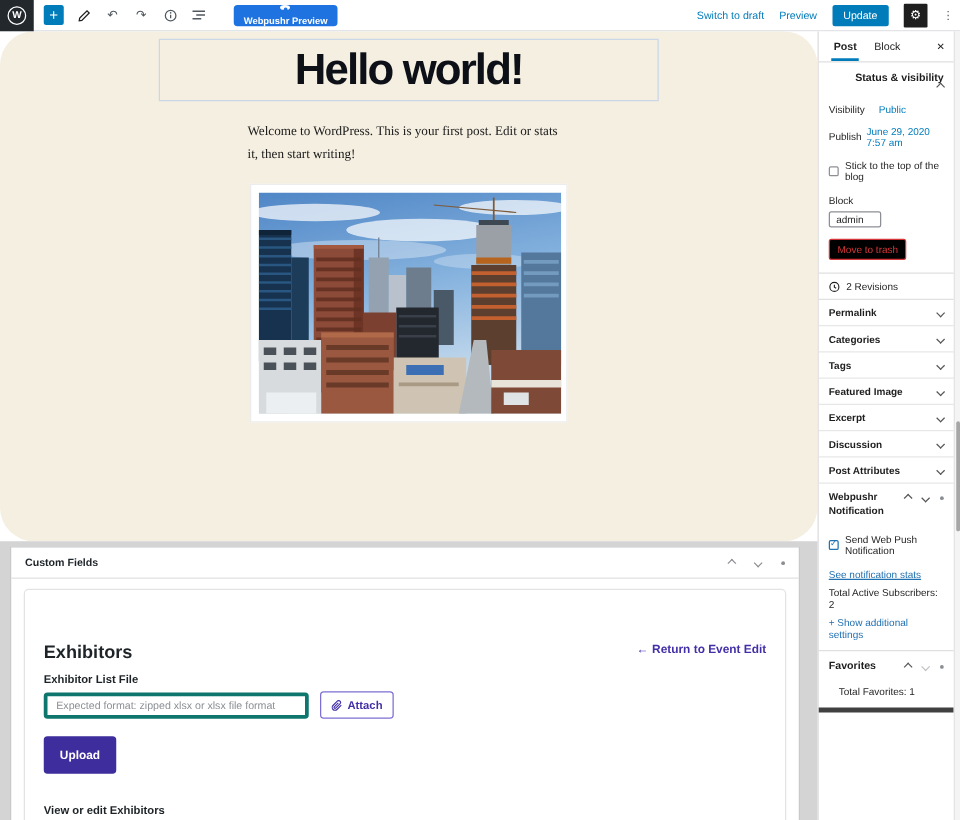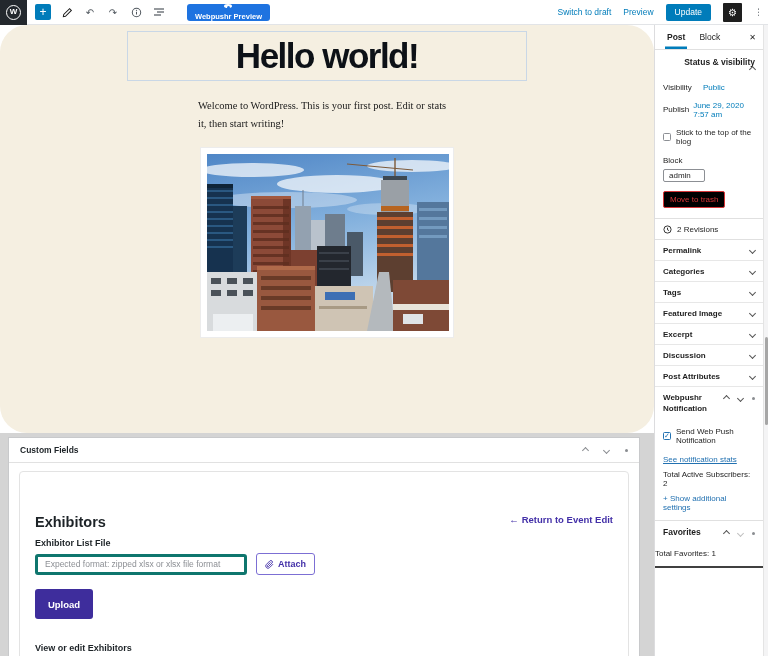--- a/index.html
+++ b/index.html
@@ -68,21 +68,21 @@
   .rev-row{display:flex;align-items:center;gap:5px;padding:5.5px 8px;border-bottom:1px solid #e0e0e0;font-weight:500;}
   .col-row{display:flex;align-items:center;padding:5.5px 8px;border-bottom:1px solid #e7e7e7;font-weight:700;}
   .col-row .chev{margin-left:auto;}
   .mb-head{display:flex;align-items:flex-start;padding:6px 8px;}
   .mb-head .ctrls{margin-left:auto;display:flex;align-items:center;gap:9px;padding-top:3px;}
   .wpn-title{font-weight:700;width:46px;line-height:1.35;}
   .wpn-body{padding:1px 8px 8px;border-bottom:1px solid #e0e0e0;}
   .wpn-link{color:#2271b1;text-decoration:underline;margin-top:6px;}
   .wpn-sub{margin-top:6px;color:#1e1e1e;}
   .wpn-add{margin-top:6px;color:#2271b1;}
-  .fav-row{padding:6px 0 8px;border-bottom:2px solid #404040;}
+  .fav-row{padding:6px 16px 8px;border-bottom:4px solid #404040;}
 
   
   .pg-scroll{position:absolute;left:763px;top:25px;width:5px;height:631px;background:#f4f4f5;border-left:1px solid #e4e4e4;}
   .pg-thumb{position:absolute;left:0.5px;top:312px;width:3.5px;height:88px;background:#a6a6a6;border-radius:2px;}
 
   
   .metabox-area{position:absolute;left:0;top:433px;width:654px;height:223px;background:#d4d4d4;padding:4px 0 0 8px;}
   .mbx-panel{width:632px;background:#fff;border:1px solid #c8c9cb;}
   .mbx-head{height:24px;display:flex;align-items:center;padding:0 11px;}
   .mbx-title{font-size:8.5px;font-weight:600;color:#1d2327;}

